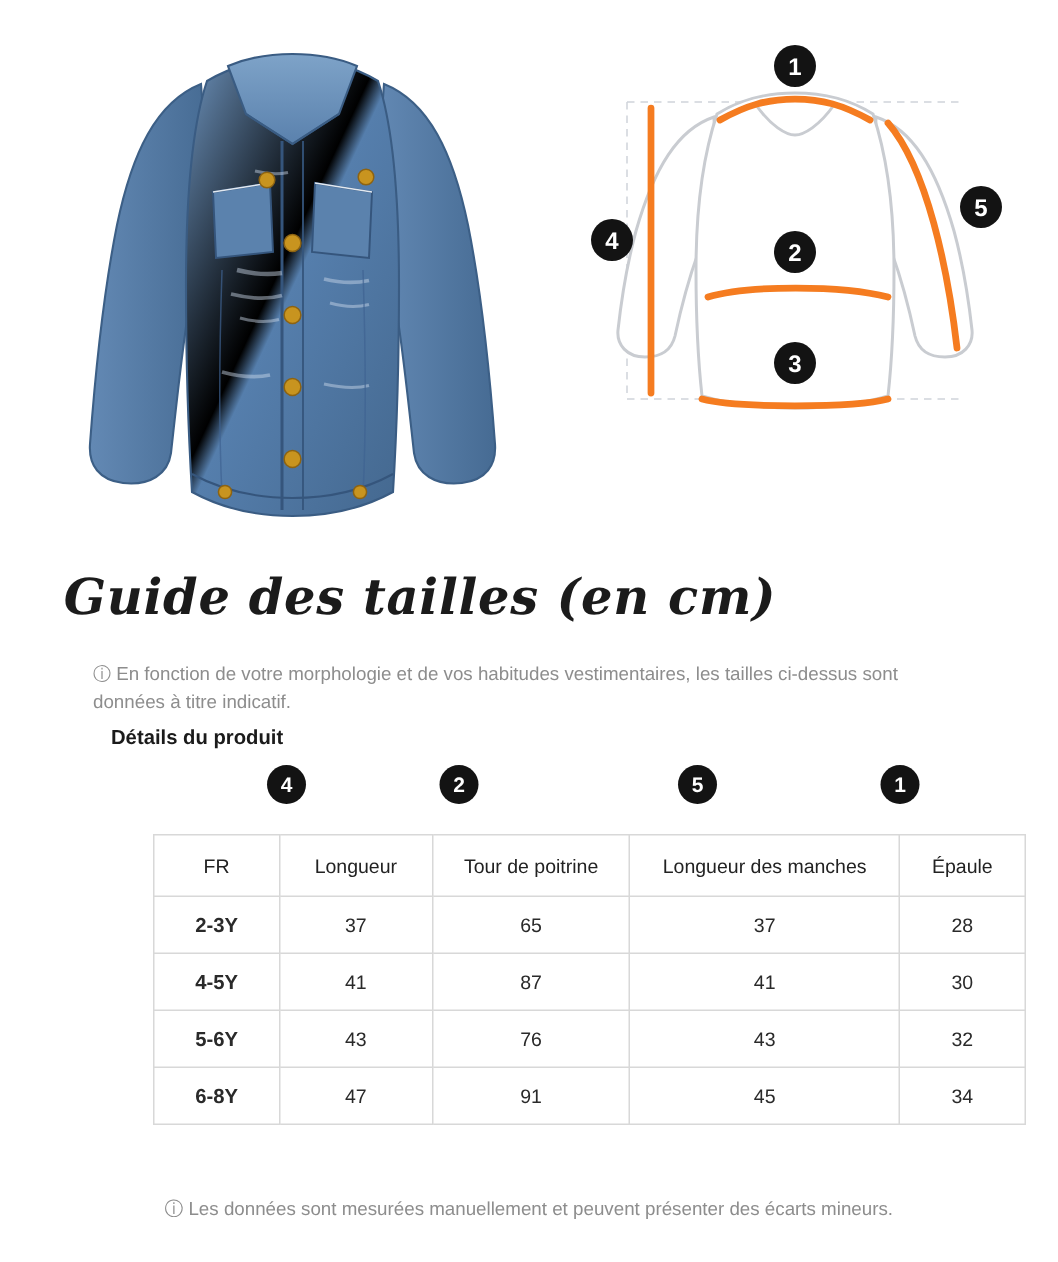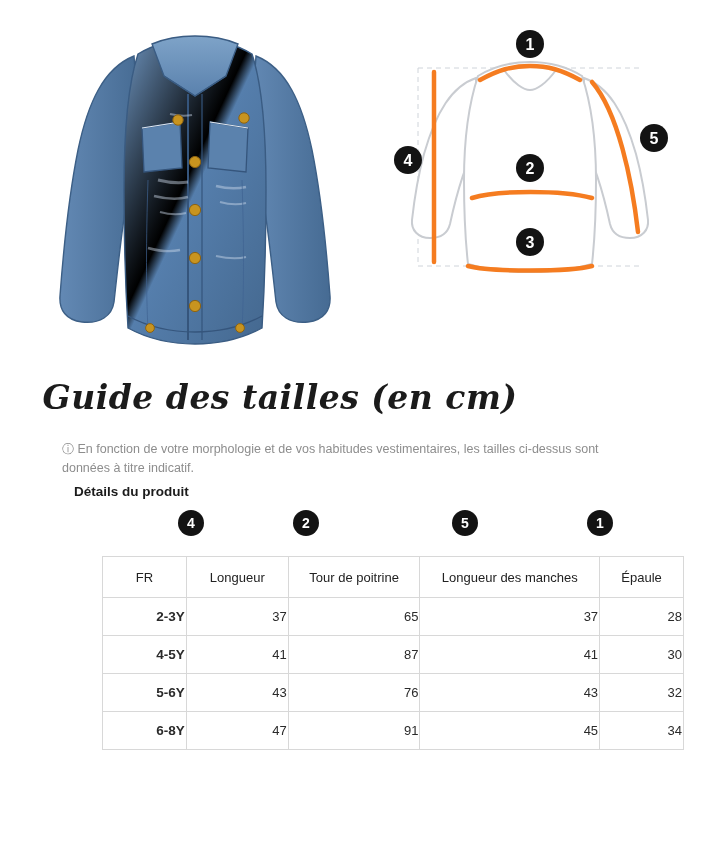--- a/index.html
+++ b/index.html
@@ -106,21 +106,20 @@
   }
   thead th {
     height: 41px;
     font-weight: 400;
     font-size: 13px;
     color: #222;
   }
   tbody td {
     height: 38px;
     font-weight: 400;
-    text-align: right;
   }
   tbody td.size-col {
     font-weight: 700;
     font-size: 13.5px;
   }
   col.c1 { width: 84px; }
   col.c2 { width: 102px; }
   col.c3 { width: 132px; }
   col.c4 { width: 180px; }
   col.c5 { width: 84px; }
@@ -320,14 +319,18 @@
           <td class="size-col">6-8Y</td>
           <td>47</td>
           <td>91</td>
           <td>45</td>
           <td>34</td>
         </tr>
       </tbody>
     </table>
   </div>
 
+  <div class="note-bottom">
+    <span>ⓘ</span>
+    <span>Les données sont mesurées manuellement et peuvent présenter des écarts mineurs.</span>
+  </div>
 
 </div>
 
 </body></html>

